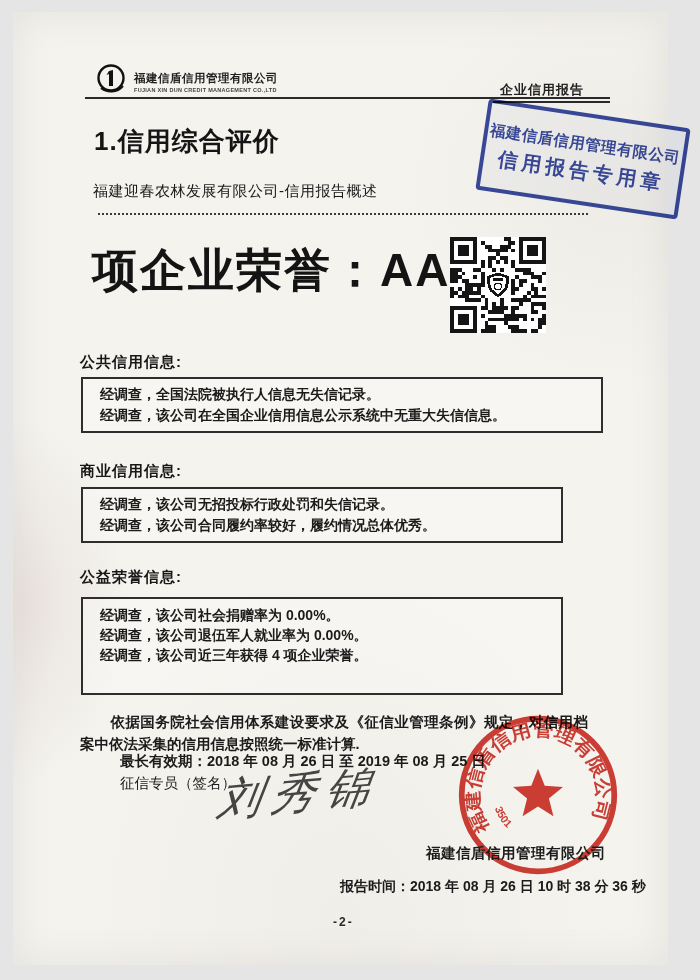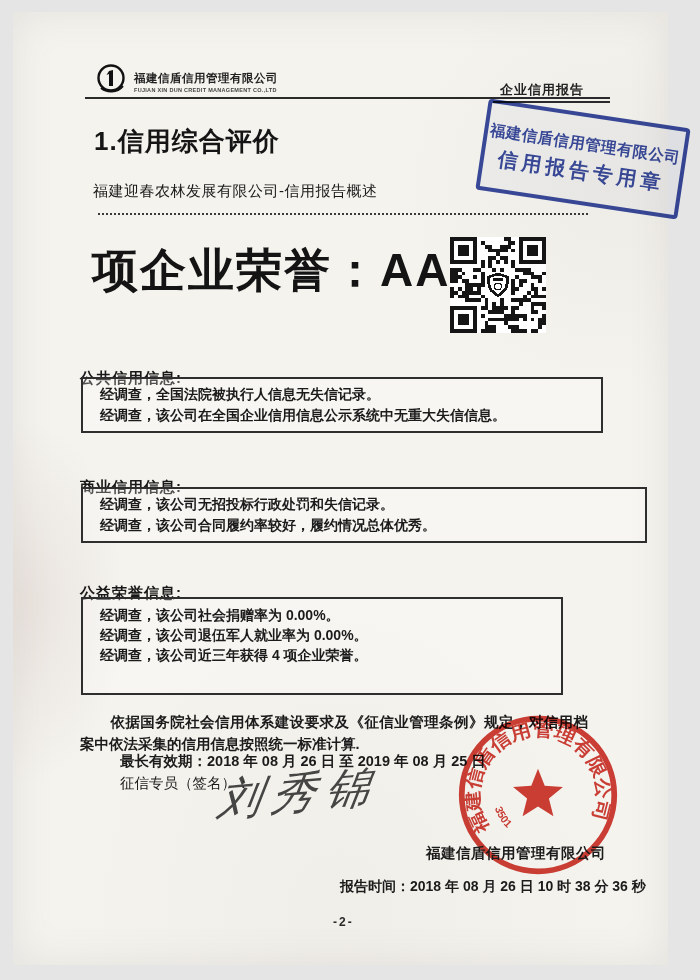--- a/index.html
+++ b/index.html
@@ -29,21 +29,21 @@
   
   .blue-stamp{left:468px;top:101px;width:196px;height:84px;border:4px solid #2a3d9b;border-radius:4px;
               transform:rotate(8.5deg);color:#2a3d9b;display:flex;flex-direction:column;
               align-items:center;justify-content:center;opacity:.92;mix-blend-mode:multiply;
               background:rgba(42,61,155,.03);}
   .blue-stamp .l1{font-size:15.5px;font-weight:800;letter-spacing:.5px;white-space:nowrap;}
   .blue-stamp .l2{font-size:20px;font-weight:800;letter-spacing:4px;white-space:nowrap;margin-top:3px;}
   
   .qr{left:437px;top:225px;width:96px;height:96px;}
   
-  .sec-head{font-size:15px;font-weight:800;color:#181818;letter-spacing:1px;margin-top:16px;}
+  .sec-head{font-size:15px;font-weight:800;color:#181818;letter-spacing:1px;}
   .info-box{border:2px solid #2e2e2e;background:rgba(255,255,255,.25);
             padding:5px 8px 0 17px;box-sizing:border-box;}
   .box-line{font-size:14px;font-weight:700;color:#1b1b1b;line-height:21px;white-space:nowrap;}
   .info-box.tall .box-line{line-height:20px;}
   
   .legal{left:67px;top:699px;width:508px;font-size:14.5px;font-weight:700;color:#1b1b1b;
          line-height:22px;text-indent:2.1em;text-align:justify;}
   .validity{left:107px;top:740px;font-size:14.5px;font-weight:700;color:#1b1b1b;}
   .specialist{left:107px;top:762px;font-size:14.5px;font-weight:400;color:#1b1b1b;}
   .signature{left:205px;top:752px;font-size:44px;font-weight:400;color:#2e2e2e;
@@ -378,21 +378,21 @@
         </svg>
     </div>
 
     <div class="abs sec-head" style="left:67px;top:341px">公共信用信息:</div>
     <div class="abs info-box" style="left:68px;top:365px;width:522px;height:56px">
       <div class="box-line">经调查，全国法院被执行人信息无失信记录。</div>
       <div class="box-line">经调查，该公司在全国企业信用信息公示系统中无重大失信信息。</div>
     </div>
 
     <div class="abs sec-head" style="left:67px;top:450px">商业信用信息:</div>
-    <div class="abs info-box" style="left:68px;top:475px;width:566px;height:56px">
+    <div class="abs info-box" style="left:68px;top:475px;width:482px;height:56px">
       <div class="box-line">经调查，该公司无招投标行政处罚和失信记录。</div>
       <div class="box-line">经调查，该公司合同履约率较好，履约情况总体优秀。</div>
     </div>
 
     <div class="abs sec-head" style="left:67px;top:556px">公益荣誉信息:</div>
     <div class="abs info-box tall" style="left:68px;top:585px;width:482px;height:98px;padding-top:6px">
       <div class="box-line">经调查，该公司社会捐赠率为 0.00%。</div>
       <div class="box-line">经调查，该公司退伍军人就业率为 0.00%。</div>
       <div class="box-line">经调查，该公司近三年获得 4 项企业荣誉。</div>
     </div>

